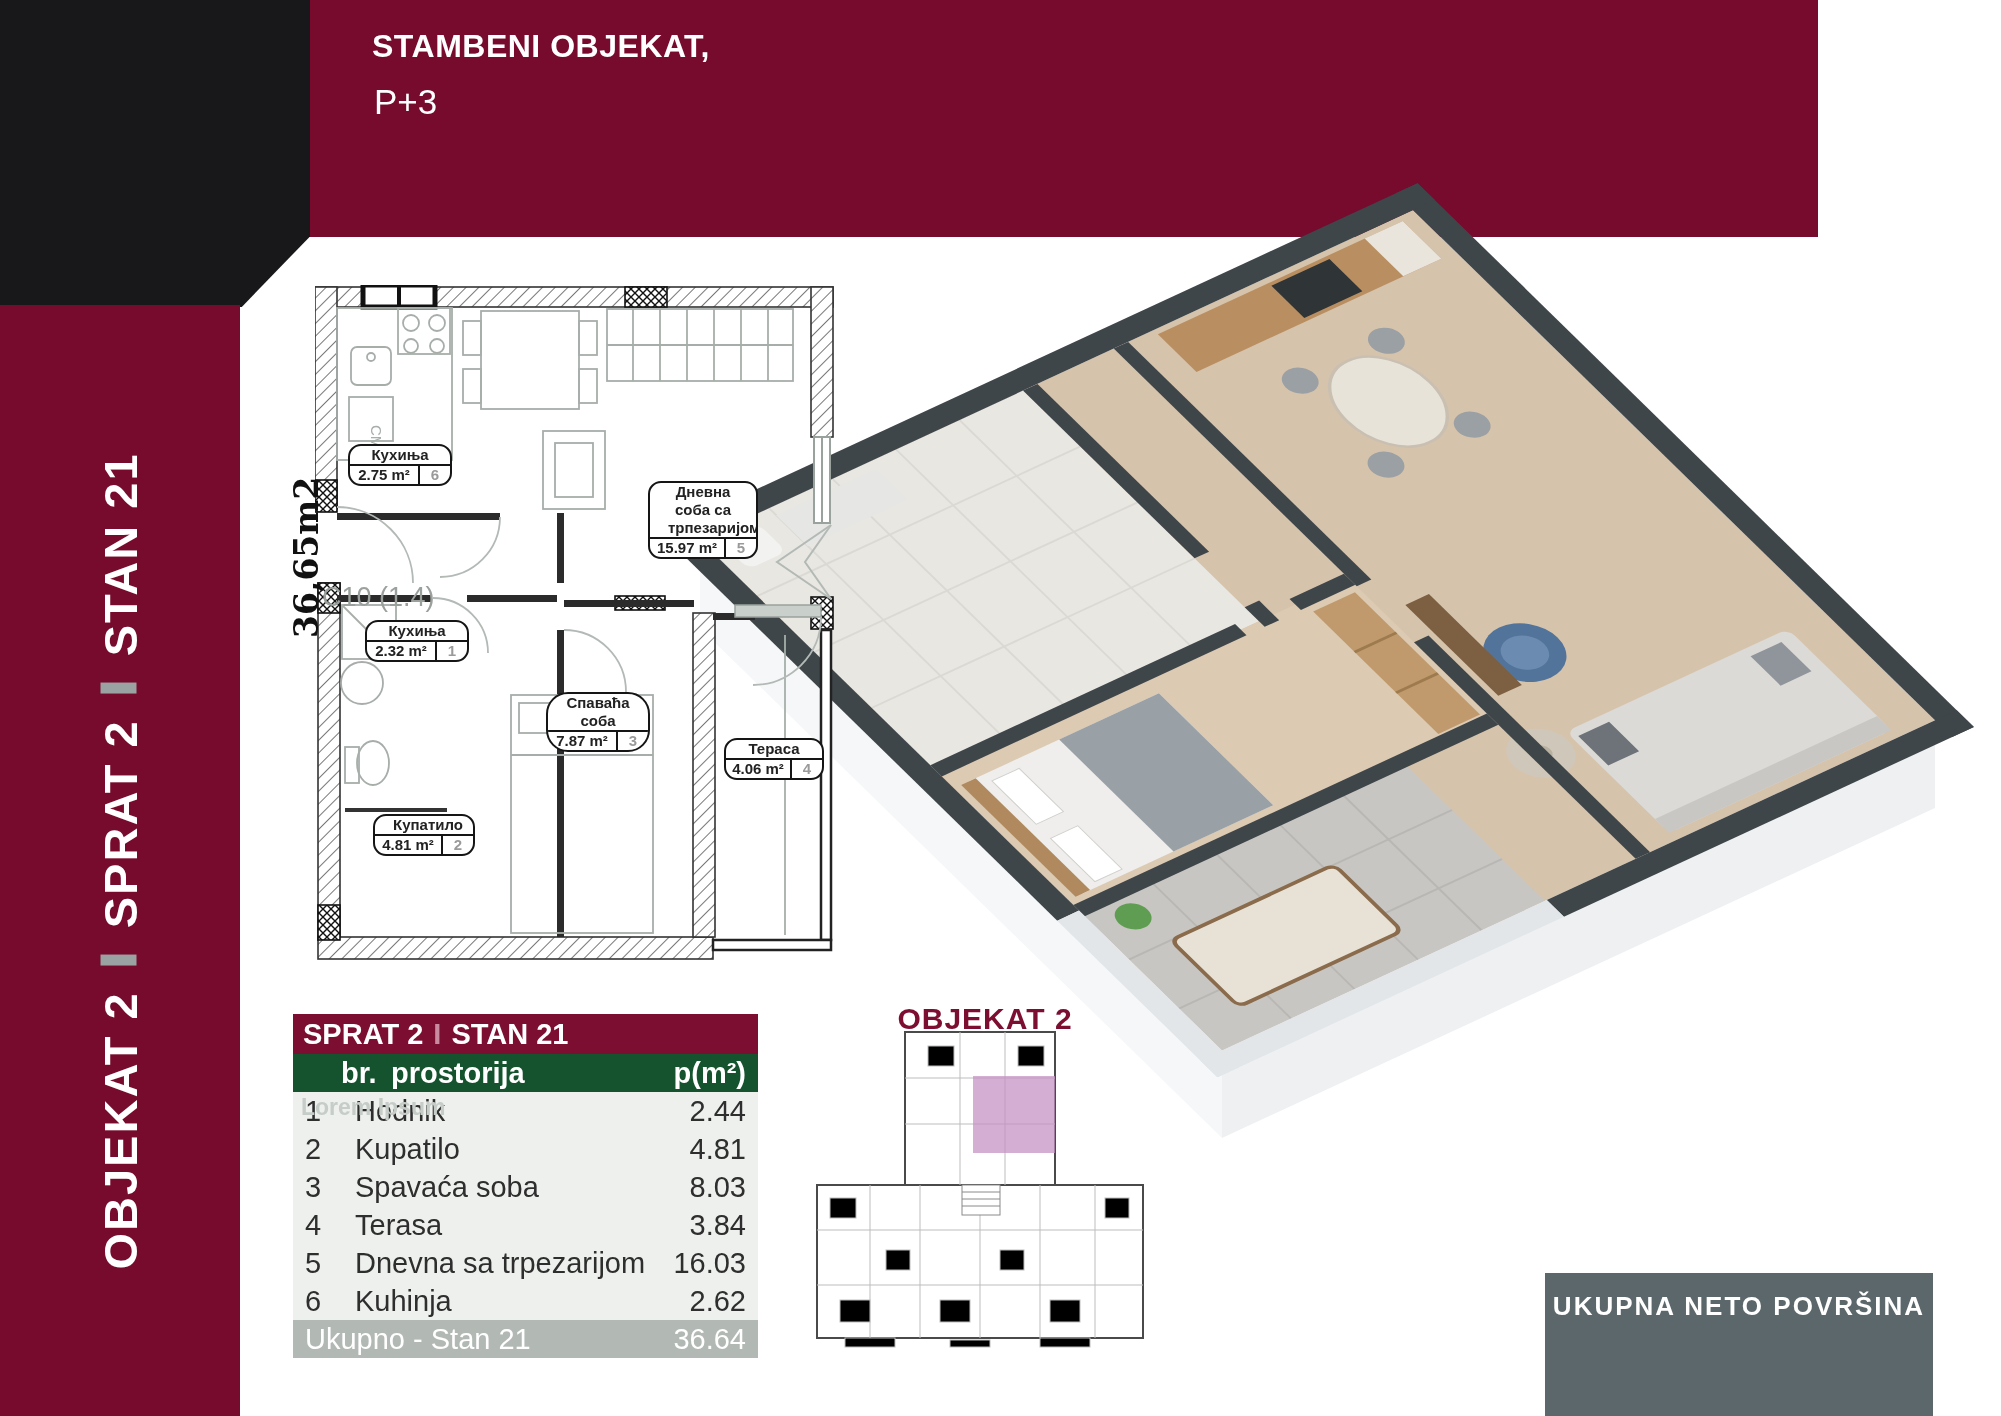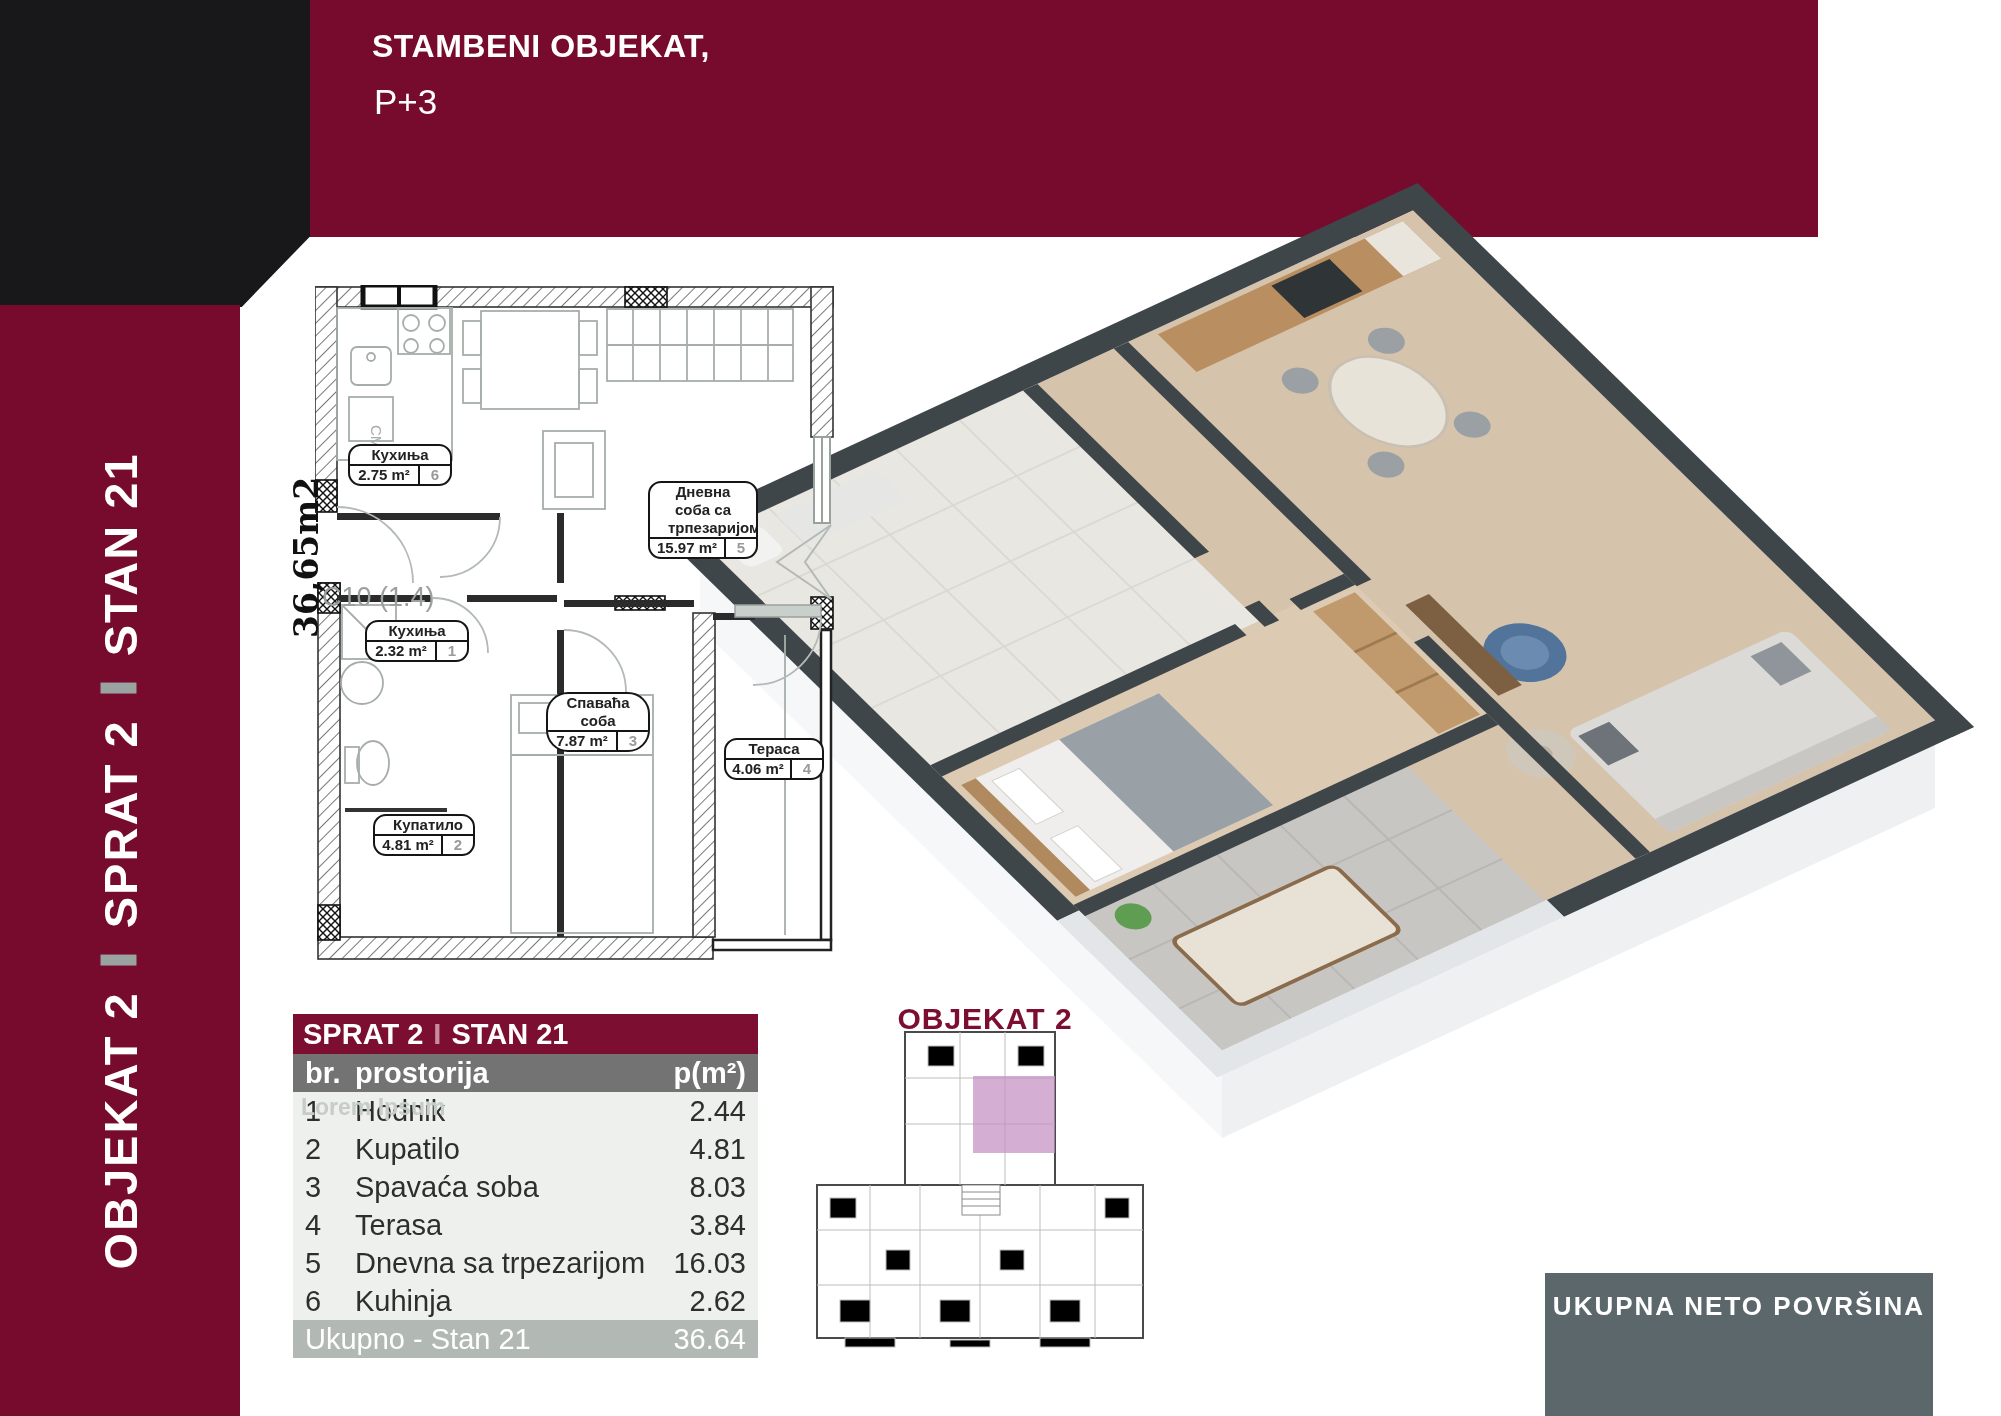--- a/index.html
+++ b/index.html
@@ -38,21 +38,21 @@
   
   .kp-title{left:855px;top:1002px;width:260px;text-align:center;color:#7b0e31;
             font-size:30px;font-weight:bold;letter-spacing:1px;z-index:6;}
 
   
   .tbl{left:293px;top:1014px;width:465px;z-index:7;font-size:29px;}
   .t-title{height:40px;background:#7b0e31;color:#fff;font-weight:bold;line-height:40px;
            padding-left:10px;}
   .t-title .tsep{color:#c98ba0;padding:0 10px;font-weight:bold;}
   .t-row{display:flex;height:38px;line-height:38px;background:#edf0ec;color:#2e2e2e;}
-  .t-head{height:38px;line-height:38px;background:#737373;color:#fff;font-weight:bold;}
+  .t-head{height:38px;line-height:38px;background:#14532d;color:#fff;font-weight:bold;padding-left:36px;}
   .t-foot{height:38px;line-height:38px;background:#b2b9b4;color:#fff;}
   .c-num{width:62px;padding-left:12px;box-sizing:border-box;}
   .c-name{flex:1;}
   .c-val{width:110px;text-align:right;padding-right:12px;box-sizing:border-box;}
   .wmark{left:8px;top:80px;font-size:23px;font-weight:bold;color:#c6ccc8;z-index:1;}
   .tbl-inner{position:relative;}
 
   
   .totbox{left:1545px;top:1273px;width:388px;height:143px;background:#5b676b;color:#fff;
           text-align:center;z-index:7;}

